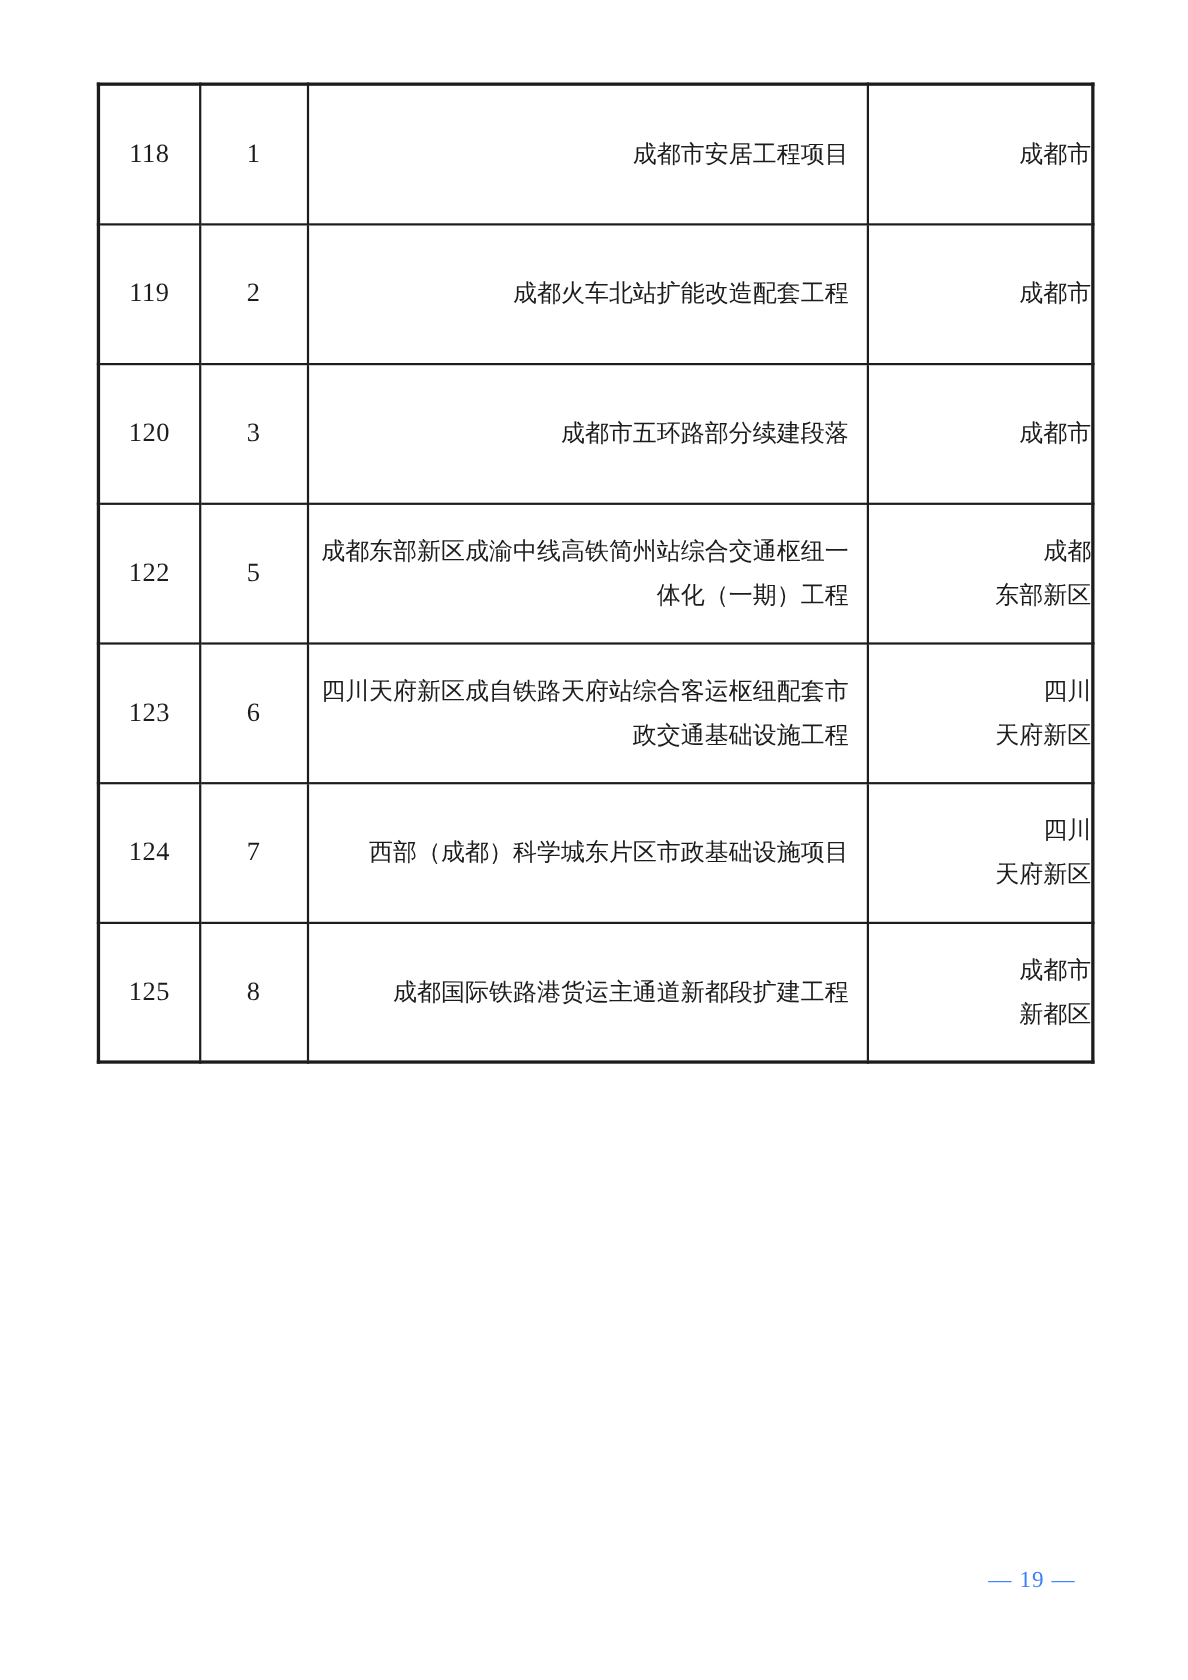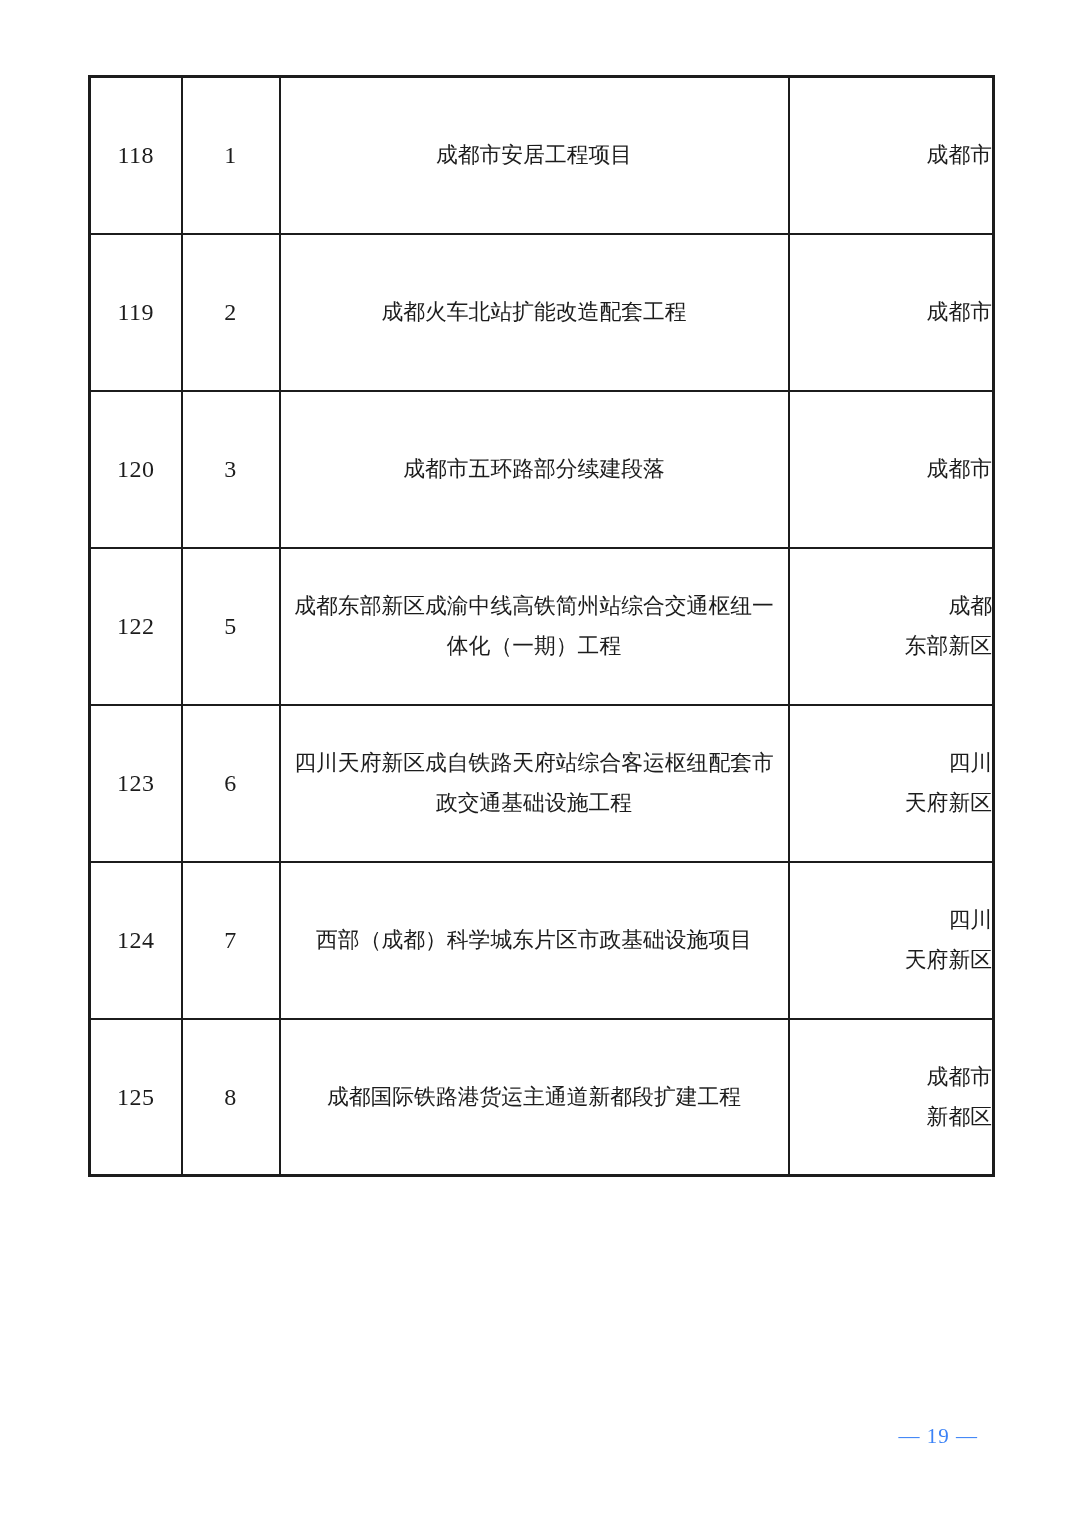--- a/index.html
+++ b/index.html
@@ -18,38 +18,38 @@
   table.doc-table {
     position: absolute;
     left: 88px; top: 75px;
     width: 904px;
     border-collapse: collapse;
     table-layout: fixed;
     border: 3px solid #1c1c1c;
   }
   .doc-table td {
     border: 2px solid #1c1c1c;
-    height: 157px;
+    height: 127px;
     vertical-align: middle;
     font-size: 21.8px;
     line-height: 40px;
   }
   col.c1 { width: 92px; }
   col.c2 { width: 98px; }
   col.c3 { width: 509px; }
   col.c4 { width: 205px; }
   td.cell-no, td.cell-sub {
     text-align: center;
     font-size: 24px;
     letter-spacing: 0.5px;
   }
   td.cell-project {
-    text-align: center;
+    text-align: right;
     padding-left: 3px;
-    padding-right: 3px;
+    padding-right: 16px;
     border-radius: 11px;
   }
   td.cell-location {
     text-align: right;
     white-space: pre-line;
   }
   .footer-page {
     position: absolute;
     top: 1424px;
     right: 102px;

